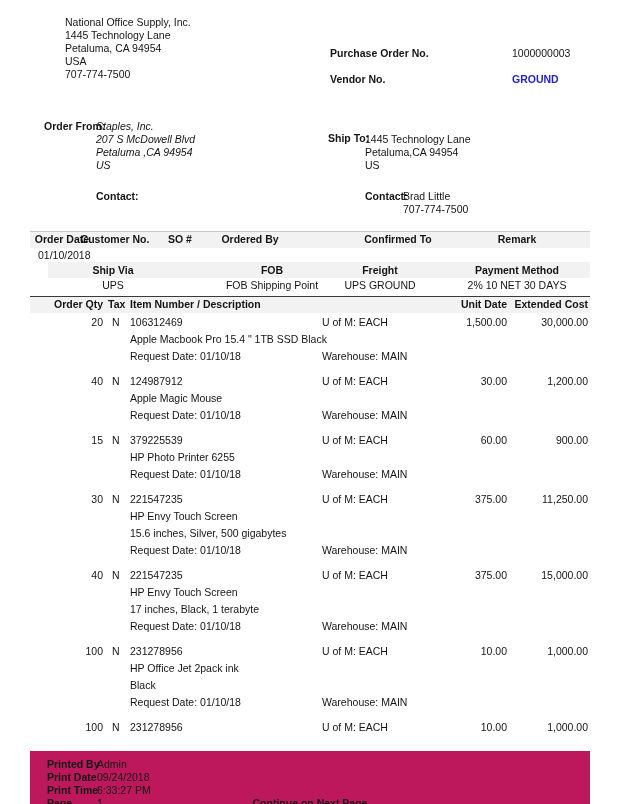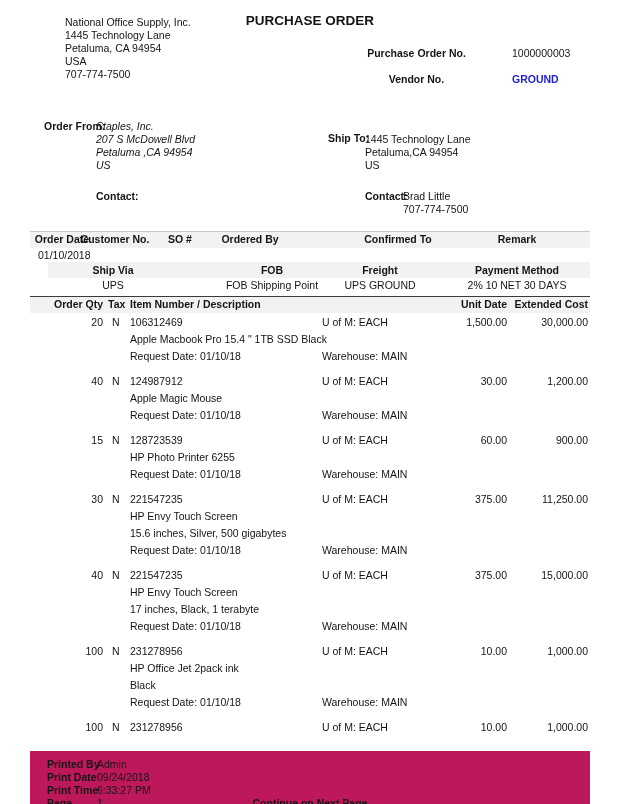--- a/index.html
+++ b/index.html
@@ -7,21 +7,21 @@
         font-family:"Liberation Sans",sans-serif;font-size:10.5px;color:#141414;}
   .abs{position:absolute;white-space:nowrap;}
   .ctr{position:absolute;transform:translateX(-50%);white-space:nowrap;}
 
   .title{position:absolute;top:13px;left:30px;width:560px;text-align:center;
          font-size:13.5px;font-weight:bold;}
 
   .company{position:absolute;left:37px;top:16px;line-height:13px;margin-left:28px;}
 
   .po-row{position:absolute;display:flex;left:330px;}
-  .po-row .lbl{width:173px;text-align:center;font-weight:bold;}
+  .po-row .lbl{width:173px;text-align:left;font-weight:bold;}
   .po-row .val{margin-left:9px;}
   #po-no-row{top:47px;}
   #vendor-row{top:73px;}
   .vendor-val{color:#2222cc;font-weight:bold;}
 
   .of-label{left:44px;top:120px;font-weight:bold;}
   .of-lines{position:absolute;left:96px;top:120px;line-height:13px;font-style:italic;}
   .of-contact{left:96px;top:190px;font-weight:bold;}
   .st-label{left:328px;top:120px;font-weight:bold;margin-top:12px;}
   .st-lines{position:absolute;left:365px;top:133px;line-height:13px;}
@@ -54,21 +54,20 @@
   .footer .frow{position:absolute;white-space:nowrap;}
   .footer .fl{position:absolute;left:17px;font-weight:bold;white-space:nowrap;}
   .footer .fv{position:absolute;left:67px;white-space:nowrap;}
   .footer .cont{position:absolute;left:0;top:46px;width:560px;text-align:center;font-weight:bold;}
 </style>
 </head>
 <body>
 
 <div class="page">
 
-  <div class="title">PURCHASE ORDER</div>
 
   <div class="company">
     <div>National Office Supply, Inc.</div>
     <div>1445 Technology Lane</div>
     <div>Petaluma, CA 94954</div>
     <div>USA</div>
     <div>707-774-7500</div>
   </div>
 
   <div class="po-row" id="po-no-row">
@@ -156,21 +155,21 @@
       <div class="rline">
         <span class="req">Request Date: 01/10/18</span>
         <span class="wh">Warehouse: MAIN</span>
       </div>
     </div>
 
     <div class="item">
       <div class="l1">
         <span class="qty">15</span>
         <span class="tax">N</span>
-        <span class="num">128723539</span>
+        <span class="num">379225539</span>
         <span class="uom">U of M: EACH</span>
         <span class="unit">60.00</span>
         <span class="ext">900.00</span>
       </div>
       <div class="desc">HP Photo Printer 6255</div>
       <div class="rline">
         <span class="req">Request Date: 01/10/18</span>
         <span class="wh">Warehouse: MAIN</span>
       </div>
     </div>

